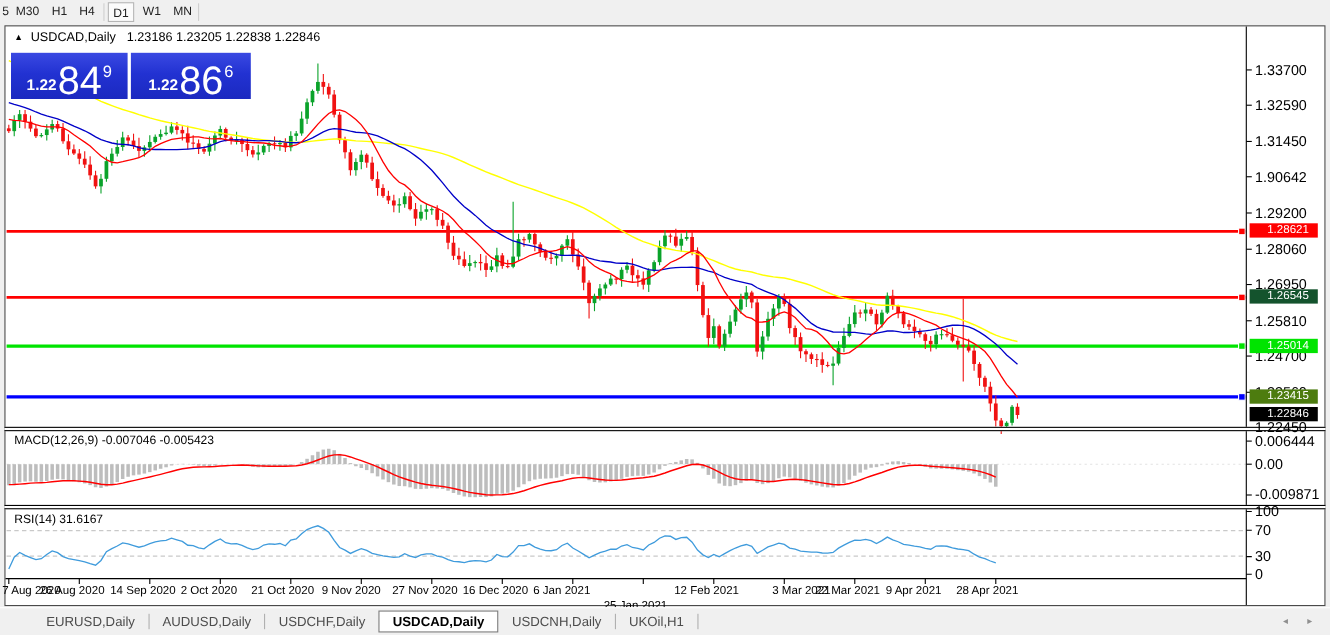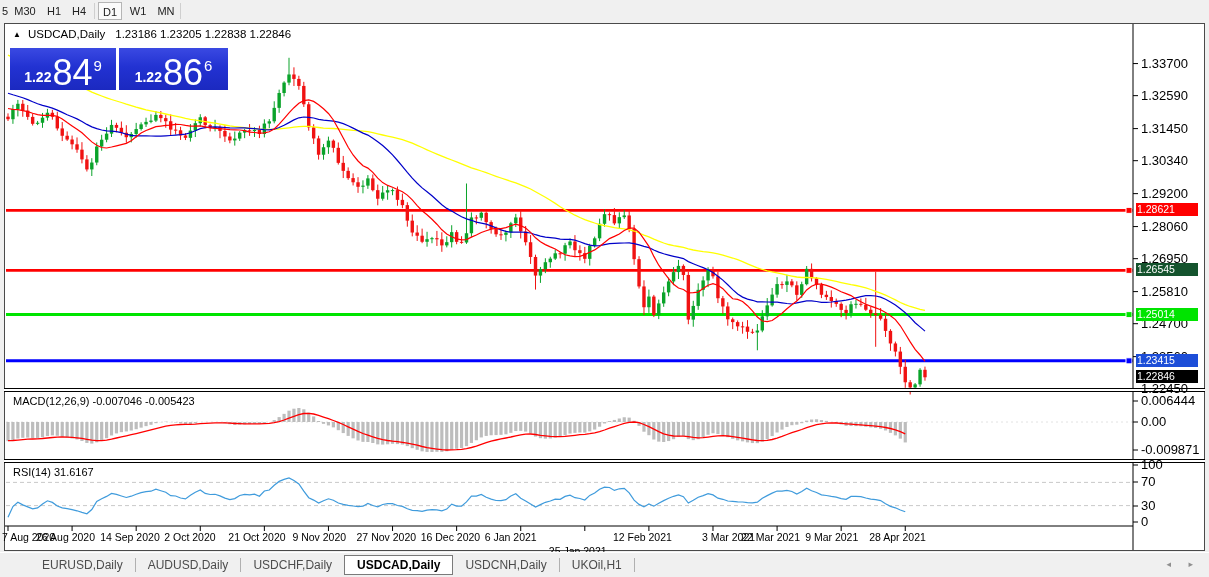--- a/index.html
+++ b/index.html
@@ -18,21 +18,21 @@
   .divider { position:absolute; left:4px; width:1201px; height:4px; background:#ffffff;
              border-top:1px solid #000; border-bottom:1px solid #000; }
   
   #charttitle { position:absolute; left:13px; top:28px; font-size:11.5px; color:#000; }
   #charttitle .arrow { font-size:8px; margin-right:7px; position:relative; top:-1px; }
   #charttitle .ohlc { margin-left:10px; }
   .indlabel { position:absolute; font-size:11px; color:#000; }
   
   .axlabel { position:absolute; left:1141px; height:12px; line-height:12px; font-size:13px; color:#000; white-space:nowrap; }
   .badge { position:absolute; left:1136px; width:62px; height:13px; line-height:13px;
-           font-size:10.5px; padding-left:1px; white-space:nowrap; }
+           font-size:10.5px; padding-left:16px; white-space:nowrap; }
   .datelabel { position:absolute; top:531px; width:72px; font-size:10.5px; color:#000;
                white-space:nowrap; }
   
   #tradepanel { position:absolute; left:10px; top:46px; width:218px; }
   #tp-row1 { display:flex; height:19px; }
   .tp-btn { width:53px; height:19px; background:linear-gradient(180deg,#3a49e2,#2030cf 55%,#1b29c0);
             color:#fff; font-size:12px; text-align:center; line-height:18px; cursor:pointer; }
   .tp-btn span { border-bottom:1px solid #9fb0ff; padding:0 1px; }
   #tp-spin { display:flex; width:110px; height:19px; margin:0 1px; border:1px solid #9a9a9a; background:#fff; }
   .spinbtn { width:21px; background:linear-gradient(180deg,#f4f4f4,#dcdcdc); border:1px solid #b9b9b9;
@@ -690,54 +690,54 @@
 <div class="indlabel" style="left:13px; top:395px;">MACD(12,26,9) -0.007046 -0.005423</div>
 <div class="indlabel" style="left:13px; top:466px;">RSI(14) 31.6167</div>
 
 <div class="divider" style="top:388px;"></div>
 <div class="divider" style="top:459px;"></div>
 
 <div id="axislayer">
     <div class="axlabel" style="top: 57.5723px;">1.33700</div>
     <div class="axlabel" style="top: 89.6532px;">1.32590</div>
     <div class="axlabel" style="top: 122.601px;">1.31450</div>
-    <div class="axlabel" style="top: 154.682px;">1.30340</div>
+    <div class="axlabel" style="top: 154.682px;">1.90642</div>
     <div class="axlabel" style="top: 187.63px;">1.29200</div>
     <div class="axlabel" style="top: 220.578px;">1.28060</div>
     <div class="axlabel" style="top: 252.659px;">1.26950</div>
     <div class="axlabel" style="top: 285.607px;">1.25810</div>
     <div class="axlabel" style="top: 317.688px;">1.24700</div>
     <div class="axlabel" style="top: 350.636px;">1.23560</div>
     <div class="axlabel" style="top: 382.717px;">1.22450</div>
     <div class="axlabel" style="top: 395px;">0.006444</div>
     <div class="axlabel" style="top: 416px;">0.00</div>
     <div class="axlabel" style="top: 444px;">-0.009871</div>
     <div class="axlabel" style="top: 459px;">100</div>
     <div class="axlabel" style="top: 476px;">70</div>
     <div class="axlabel" style="top: 500px;">30</div>
     <div class="axlabel" style="top: 516px;">0</div>
     <div class="badge" style="top: 203.364px; background: rgb(255, 0, 0); color: rgb(255, 255, 255);">1.28621</div>
     <div class="badge" style="top: 263.364px; background: #14532d; color: rgb(255, 255, 255);">1.26545</div>
     <div class="badge" style="top: 307.613px; background: rgb(0, 228, 0); color: rgb(255, 255, 255);">1.25014</div>
-    <div class="badge" style="top: 353.827px; background: #1d4ed8; color: rgb(255, 255, 255);">1.23415</div>
+    <div class="badge" style="top: 353.827px; background: #4d7c0f; color: rgb(255, 255, 255);">1.23415</div>
     <div class="badge" style="top: 370.272px; background: rgb(0, 0, 0); color: rgb(255, 255, 255);">1.22846</div>
     <div class="datelabel" style="text-align: left; left: 2px;">7 Aug 2020</div>
     <div class="datelabel" style="left: 36.09px;">26 Aug 2020</div>
     <div class="datelabel" style="left: 100.18px;">14 Sep 2020</div>
     <div class="datelabel" style="left: 164.27px;">2 Oct 2020</div>
     <div class="datelabel" style="left: 228.36px;">21 Oct 2020</div>
     <div class="datelabel" style="left: 292.45px;">9 Nov 2020</div>
     <div class="datelabel" style="left: 356.54px;">27 Nov 2020</div>
     <div class="datelabel" style="left: 420.63px;">16 Dec 2020</div>
     <div class="datelabel" style="left: 484.72px;">6 Jan 2021</div>
     <div class="datelabel" style="left: 548.81px; margin-top: 14px;">25 Jan 2021</div>
     <div class="datelabel" style="left: 612.9px;">12 Feb 2021</div>
     <div class="datelabel" style="left: 692px; margin-left: 10px;">3 Mar 2021</div>
     <div class="datelabel" style="left: 741.08px;">22 Mar 2021</div>
-    <div class="datelabel" style="left: 805.17px;">9 Mar 2021</div>
+    <div class="datelabel" style="left: 805.17px;">9 Apr 2021</div>
     <div class="datelabel" style="left: 869.26px;">28 Apr 2021</div>
   </div>
 
 <div id="tradepanel">
   <div id="tp-row2">
     <div class="pricebox" id="sellbox">
       <span class="p-small">1.22</span>
       <span class="p-big">84</span>
       <span class="p-sup">9</span>
     </div>

